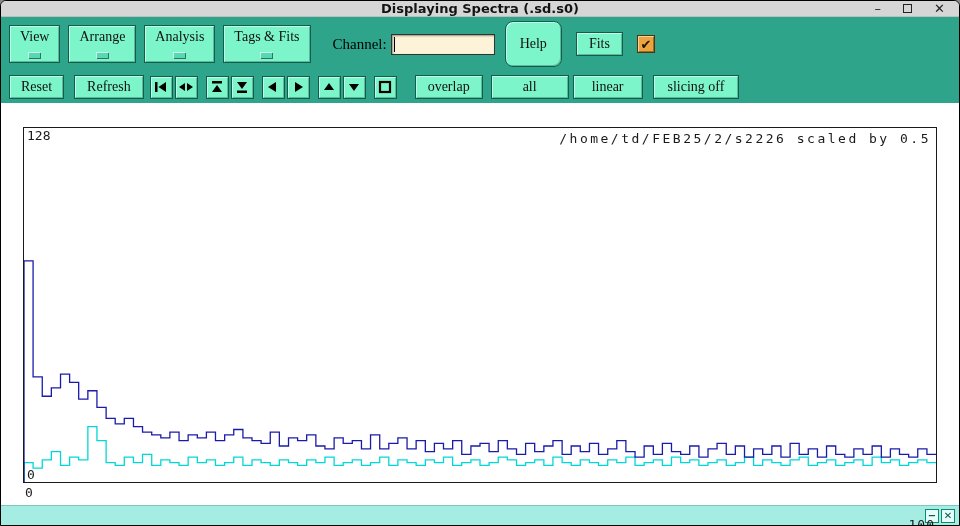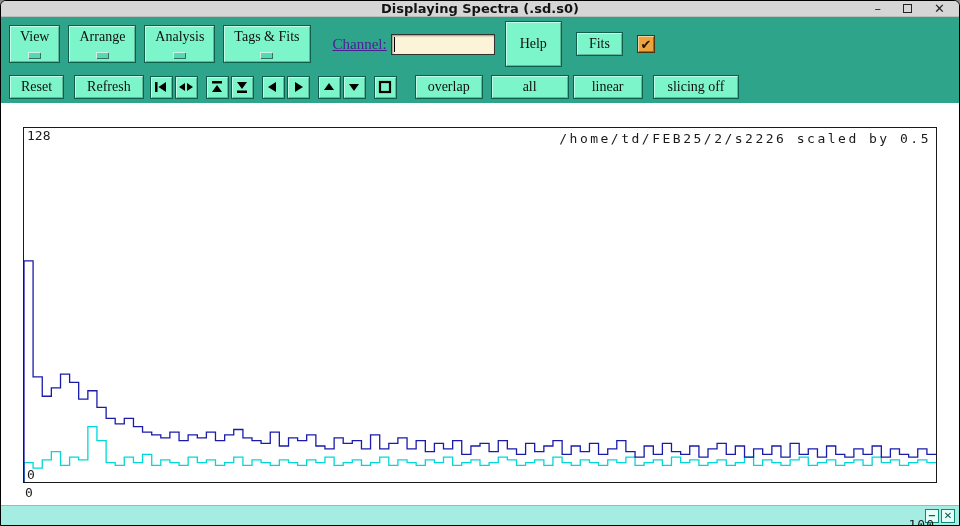--- a/index.html
+++ b/index.html
@@ -11,24 +11,24 @@
   .titlebar .title { font-size: 13px; font-weight: bold; color: #131313; }
   .win-controls { position: absolute; right: 14px; top: 0; height: 100%; display: flex; align-items: center; gap: 22px; }
   .win-glyph { font-size: 13px; color: #222; line-height: 1; cursor: default; }
   .max-box { width: 9px; height: 9px; border: 1.5px solid #222; display: inline-block; }
 
   
   .toolbar { background: #2ea58b; display: flex; align-items: center; padding: 4px 8px; flex: 0 0 31px; }
   .btn { background: #7cf5cb; border: 1px solid #0f5f4c; box-shadow: inset 1px 1px 0 rgba(255,255,255,.55), inset -1px -1px 0 rgba(0,0,0,.25); font: 14px "Liberation Serif", serif; color: #101010; padding: 3px 10px; display: inline-flex; align-items: center; justify-content: center; cursor: pointer; white-space: nowrap; flex-direction: column; }
   .menu-btn { gap: 7px; margin-right: 8px; }
   .menu-dash { width: 13px; height: 7px; background: #57d8b2; box-shadow: inset 1px 1px 0 rgba(255,255,255,.7), inset -1px -1px 0 rgba(0,0,0,.45); display: inline-block; }
-  .channel-label { color: #4c1d95; font: 15px "Liberation Serif", serif; margin-left: 14px; margin-right: 4px; text-decoration: underline; }
+  .channel-label { color: #000000; font: 15px "Liberation Serif", serif; margin-left: 14px; margin-right: 4px; }
   .channel-input { width: 104px; height: 21px; background: #fdf3d8; border: 1px solid #333; box-shadow: inset 1px 1px 2px rgba(0,0,0,.4); display: flex; align-items: center; padding-left: 2px; cursor: text; }
   .caret { width: 0; height: 15px; border-left: 1.5px solid #000; }
-  .help-btn { margin-left: 10px; padding: 14px 14px; }
+  .help-btn { margin-left: 10px; padding: 14px 14px; border-radius: 8px; }
   .clone-btn { margin-left: 14px; padding: 3px 12px; }
   .checkbox { margin-left: 14px; width: 18px; height: 18px; background: #eda33e; border: 1px solid #4a3511; box-shadow: inset 1px 1px 0 rgba(255,255,255,.5), inset -1px -1px 0 rgba(0,0,0,.35); display: flex; align-items: center; justify-content: center; font-size: 13px; font-weight: bold; color: #1c1206; cursor: pointer; }
 
   .icon-btn { width: 23px; height: 23px; padding: 0; margin-right: 2px; }
   .icon-btn svg { display: block; }
   .grp-gap { margin-left: 6px; }
   .reset-btn { padding: 3px 11px; }
   .refresh-btn { margin-left: 10px; margin-right: 6px; padding: 3px 12px; }
   .overlap-btn { margin-left: 16px; padding: 3px 12px; }
   .all-btn { margin-left: 8px; padding: 3px 31px; }

